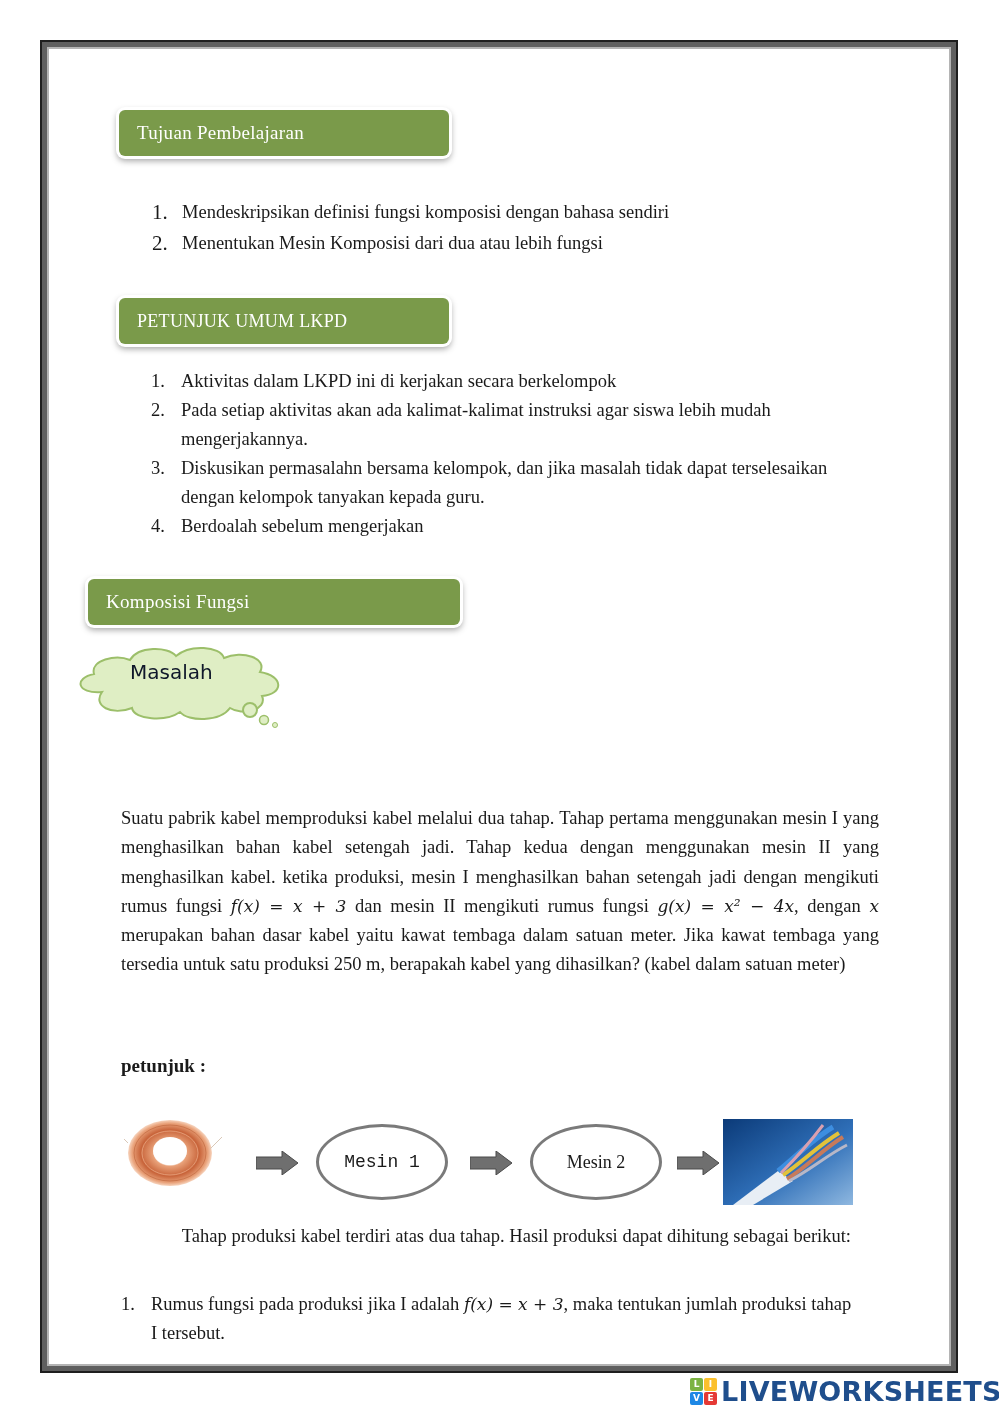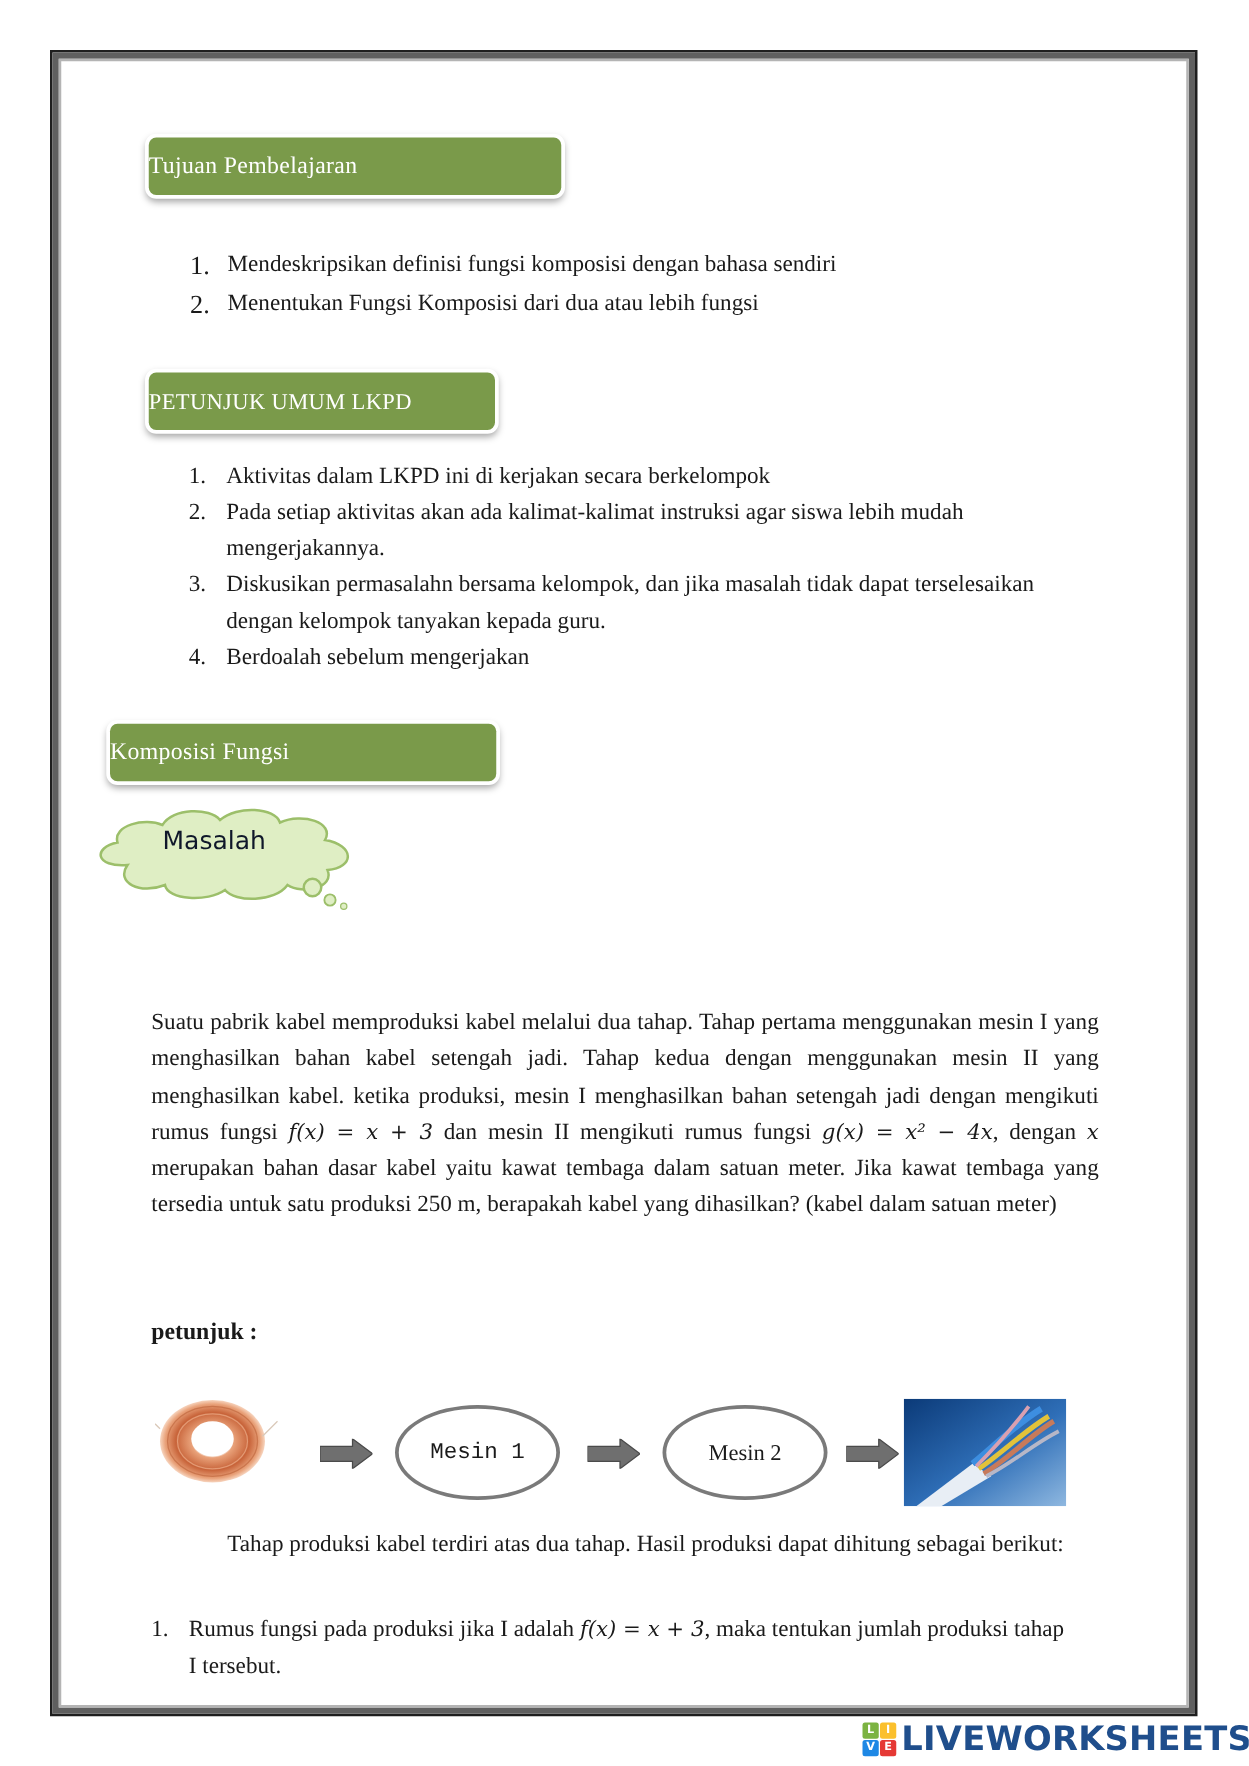--- a/index.html
+++ b/index.html
@@ -1,21 +1,21 @@
 <!DOCTYPE html>
 <html><head>
 <meta charset="utf-8">
 <style>
   html, body { margin:0; padding:0; background:#ffffff; }
   body { width:999px; height:1413px; position:relative; overflow:hidden; font-family:"Liberation Serif", serif; color:#1a1a1a; }
   .frame { position:absolute; left:40px; top:40px; width:918px; height:1333px; box-sizing:border-box; border:2px solid #1e1e1e; background:#fff; }
   .frame-inner { position:absolute; left:0; top:0; right:0; bottom:0; border-left:5px solid #5f5f5f; border-top:5px solid #5f5f5f; border-right:5px solid #5f5f5f; border-bottom:5px solid #5f5f5f; box-sizing:border-box; }
   .frame-inner2 { position:absolute; left:5px; top:5px; right:5px; bottom:5px; border:2px solid #b4b4b4; box-sizing:border-box; }
 
-  .banner { position:absolute; height:46px; border-radius:6px; background:#7a9a4a; box-shadow:0 0 0 3px #fff, 0 3px 6px 2px rgba(0,0,0,0.35); color:#fff; font-family:"Liberation Serif", serif; font-size:19px; line-height:46px; box-sizing:border-box; letter-spacing:0.3px; }
+  .banner { position:absolute; height:46px; border-radius:6px; background:#7a9a4a; box-shadow:0 0 0 3px #fff, 0 3px 6px 2px rgba(0,0,0,0.35); color:#fff; font-family:"Liberation Serif", serif; font-size:19px; line-height:46px; padding-left:18px; box-sizing:border-box; letter-spacing:0.3px; }
 
   .list { position:absolute; margin:0; padding:0; list-style:none; font-size:18.5px; line-height:29px; }
   .list li { position:relative; padding-left:30px; }
   .list li .num { position:absolute; left:0; top:0; }
   .list.big-num li .num { font-size:21px; }
 
   .cloud { position:absolute; left:72px; top:640px; width:214px; height:90px; }
   .cloud-label { position:absolute; left:130px; top:660px; font-family:"DejaVu Sans", sans-serif; font-size:20px; color:#0f172a; }
 
   .para { position:absolute; left:121px; width:758px; font-size:18.5px; line-height:29.3px; text-align:justify; margin:0; }
@@ -40,34 +40,34 @@
 <div class="frame">
   <div class="frame-inner"></div>
   <div class="frame-inner2"></div>
 </div>
 
 <div class="banner" style="left:119px; top:110px; width:330px;">
   <span>Tujuan Pembelajaran</span>
 </div>
 <ol class="list big-num" style="left:152px; top:198px; width:700px;">
   <li><span class="num">1.</span><span>Mendeskripsikan definisi fungsi komposisi dengan bahasa sendiri</span></li>
-  <li style="margin-top:2px;"><span class="num">2.</span><span>Menentukan Fungsi Komposisi dari dua atau lebih fungsi</span></li>
+  <li style="margin-top:2px;"><span class="num">2.</span><span>Menentukan Mesin Komposisi dari dua atau lebih fungsi</span></li>
 </ol>
 
-<div class="banner" style="left:119px; top:298px; width:277px; font-size:18px;">
+<div class="banner" style="left:119px; top:298px; width:330px; font-size:18px;">
   <span>PETUNJUK UMUM LKPD</span>
 </div>
 <ol class="list" style="left:151px; top:367px; width:730px;">
   <li><span class="num">1.</span><span>Aktivitas dalam LKPD ini di kerjakan secara berkelompok</span></li>
   <li><span class="num">2.</span><span>Pada setiap aktivitas akan ada kalimat-kalimat instruksi agar siswa lebih mudah mengerjakannya.</span></li>
   <li><span class="num">3.</span><span>Diskusikan permasalahn bersama kelompok, dan jika masalah tidak dapat terselesaikan dengan kelompok tanyakan kepada guru.</span></li>
   <li><span class="num">4.</span><span>Berdoalah sebelum mengerjakan</span></li>
 </ol>
 
-<div class="banner" style="left:88px; top:579px; width:309px;">
+<div class="banner" style="left:88px; top:579px; width:372px;">
   <span>Komposisi Fungsi</span>
 </div>
 
 <svg class="cloud" viewBox="0 0 214 90">
   <path d="M30,52 C4,54 2,38 22,34 C18,20 44,14 58,20 C66,6 96,6 104,16 C118,4 148,6 152,18 C170,10 196,18 188,32 C212,36 212,54 190,56 C196,70 170,76 158,68 C148,82 116,82 108,72 C94,82 62,80 60,68 C40,76 20,66 30,52 Z" fill="#dfeec4" stroke="#9cbf6a" stroke-width="2"></path>
   <circle cx="178" cy="70" r="7" fill="#dfeec4" stroke="#9cbf6a" stroke-width="2"></circle>
   <circle cx="192" cy="80" r="4.5" fill="#dfeec4" stroke="#9cbf6a" stroke-width="1.5"></circle>
   <circle cx="203" cy="85" r="2.5" fill="#dfeec4" stroke="#9cbf6a" stroke-width="1"></circle>
 </svg>
 <div class="cloud-label">Masalah</div>

